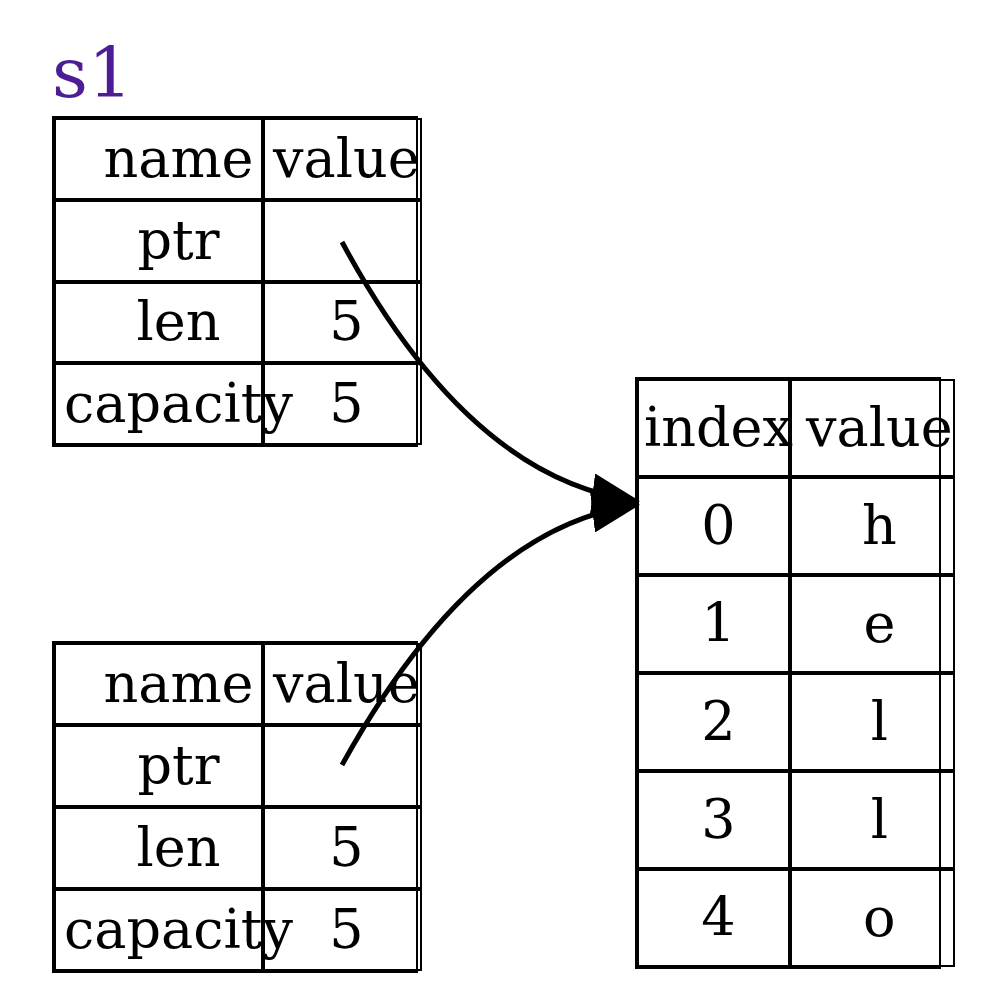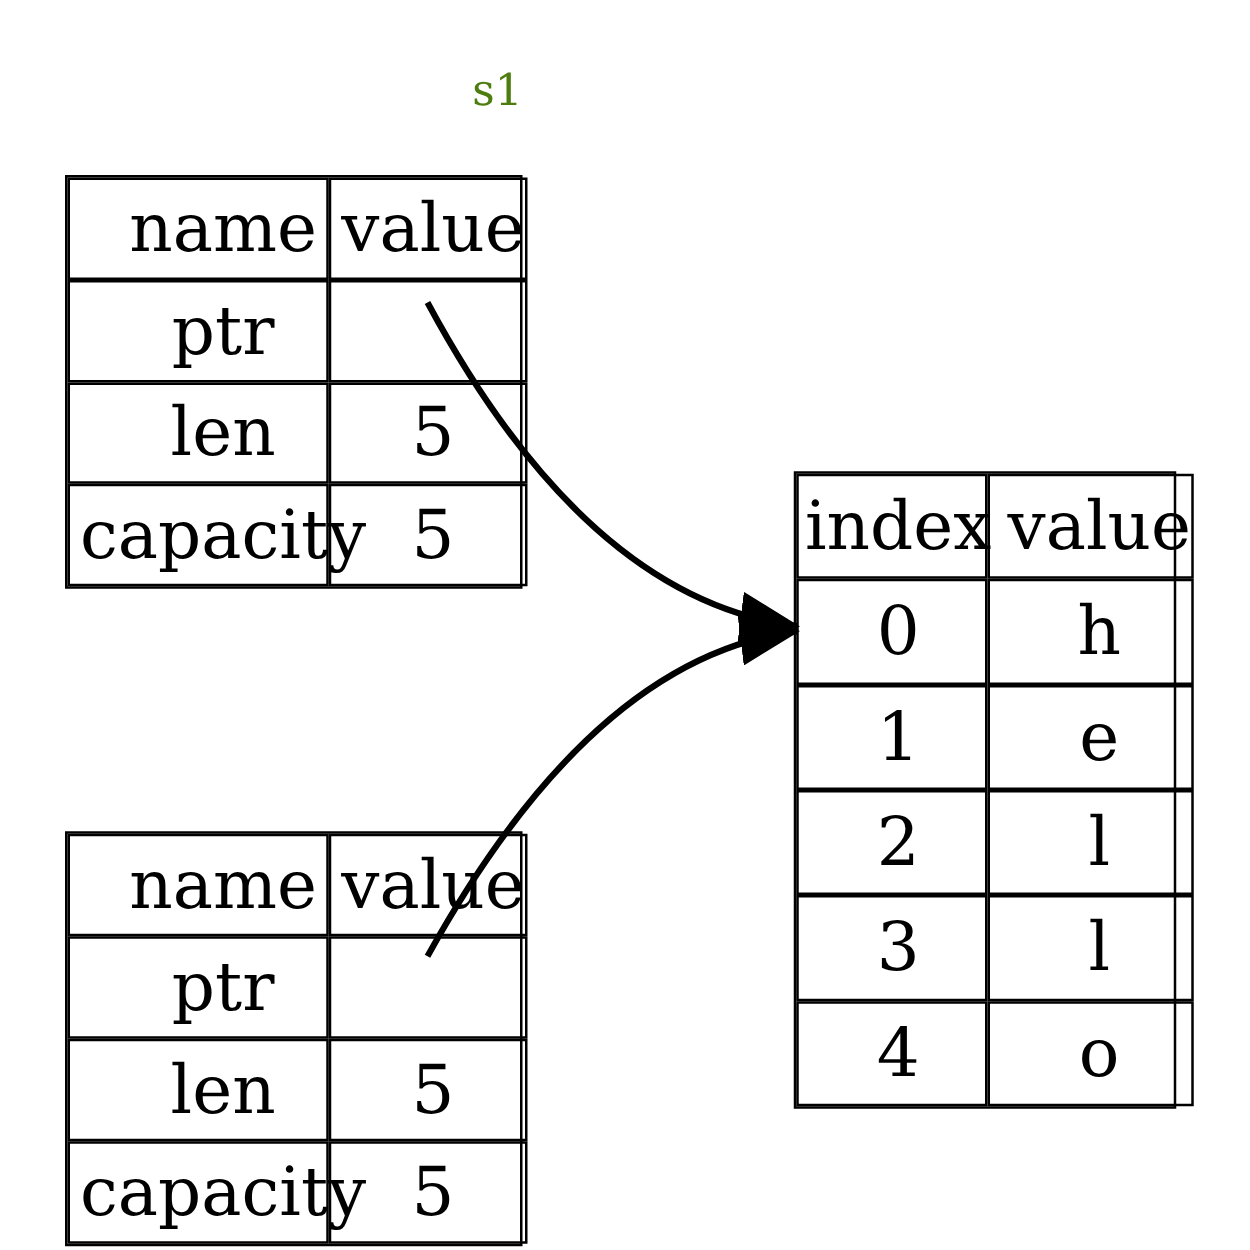--- a/index.html
+++ b/index.html
@@ -27,40 +27,39 @@
     font-size:54px;
     line-height:1;
     white-space:nowrap;
     overflow:visible;
   }
   
   .struct{
     width:366px;height:331px;
     grid-template-columns:209px 1fr;
     grid-template-rows:repeat(4,1fr);
-    margin-top:24px;
   }
   .struct .name-col{padding-left:40px;}
   .struct .val-col{padding-left:8px;}
   
   .heap{
     left:635px;top:377px;
-    width:306px;height:510px;
+    width:306px;height:592px;
     grid-template-columns:153px 1fr;
     grid-template-rows:repeat(6,1fr);
   }
   .heap .idx-col{padding-left:10px;}
   .heap .val-col{padding-left:14px;}
   .tbl-title{
     position:absolute;
     left:52px;width:366px;
-    text-align:right;
-    font-size:35px;
+    text-align:left;
+    font-size:70px;
     line-height:60px;
-    color:#4d7c0f;
+    color:#4c1d95;
   }
   .overlay{
     position:absolute;
     left:0;top:0;width:1000px;height:1000px;
     pointer-events:none;
   }
   .overlay path{fill:none;stroke:#000;stroke-width:5px;}
 </style>
 </head>
 <body>

